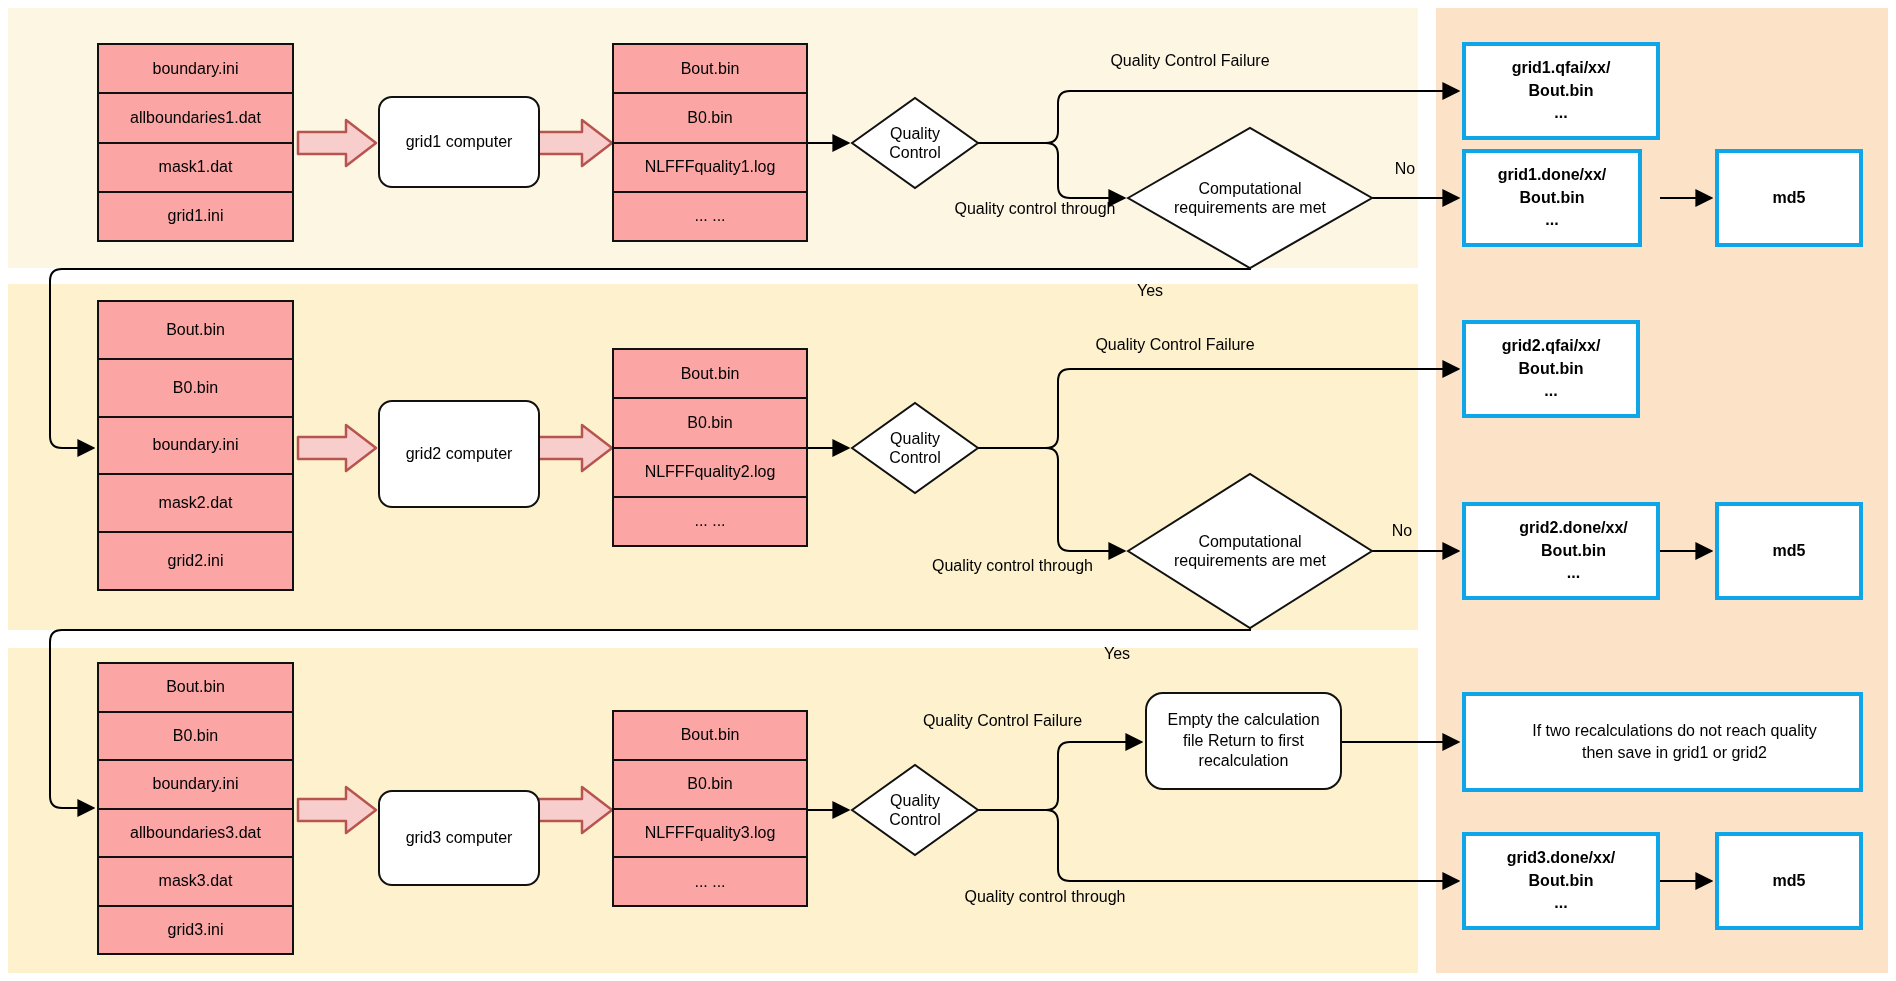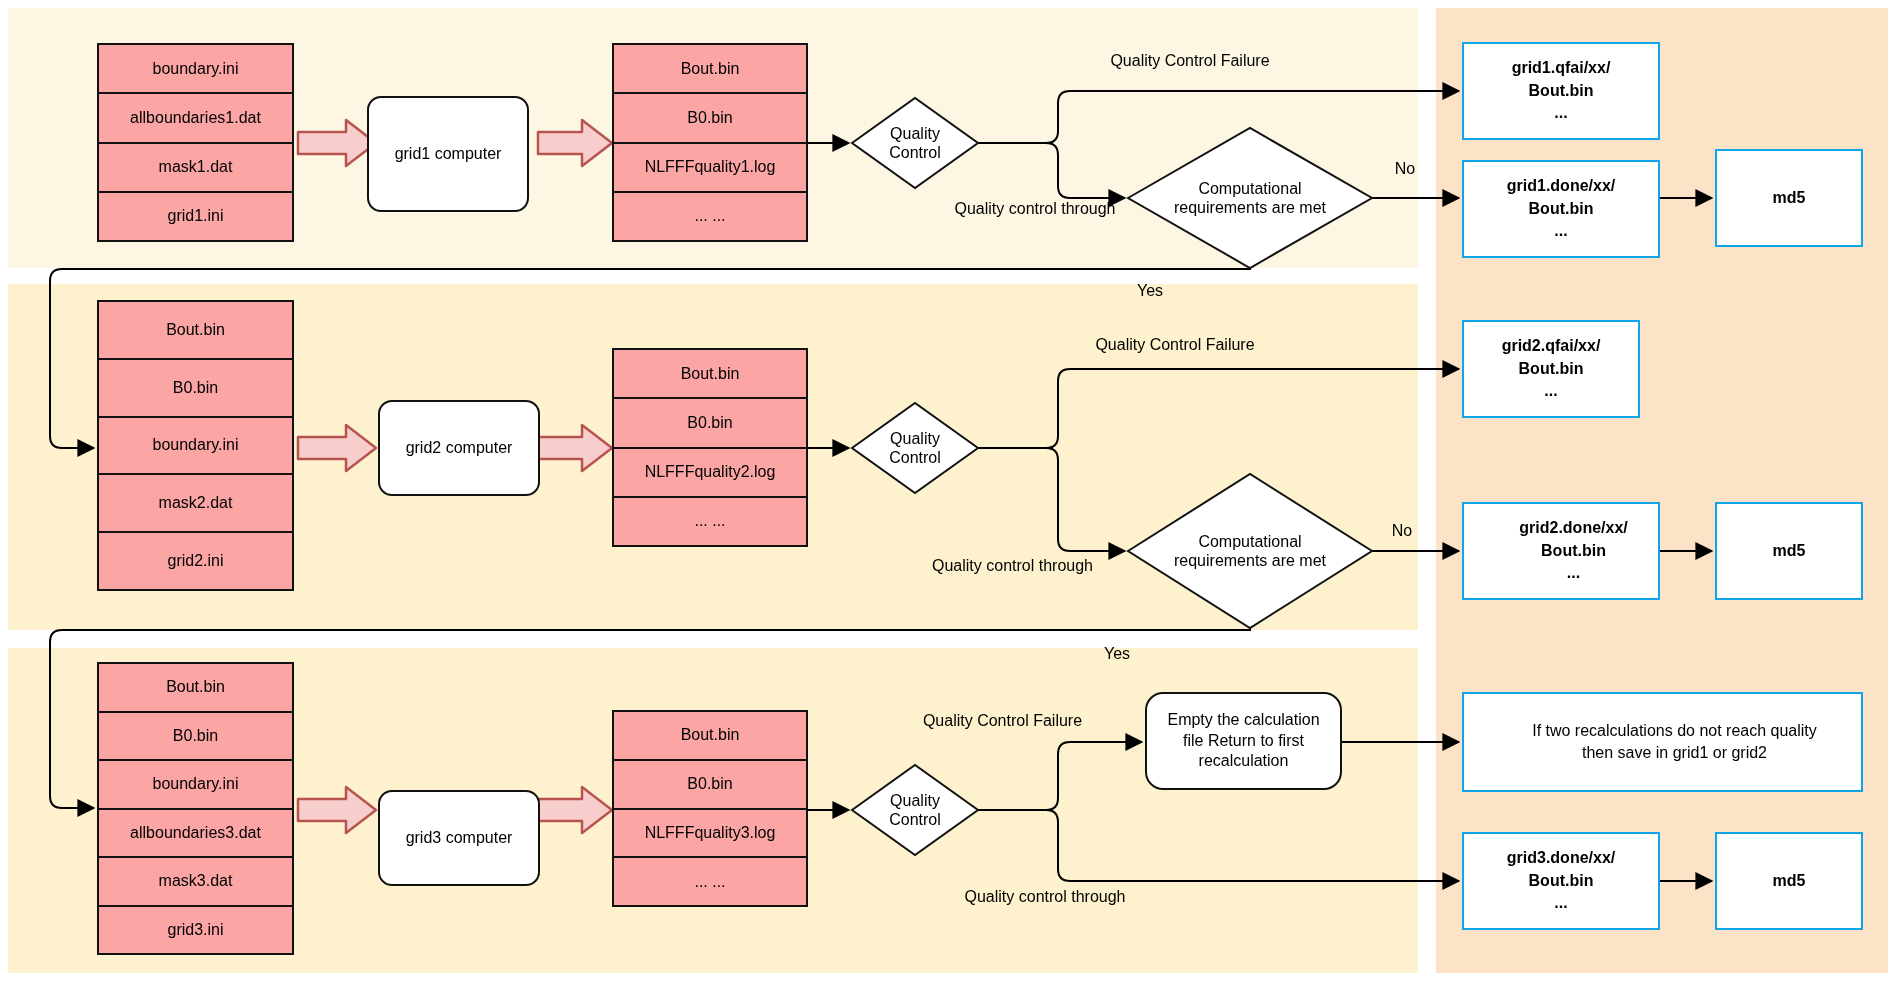--- a/index.html
+++ b/index.html
@@ -11,21 +11,21 @@
   .band-orange{background:#fce3c8;}
   .svg-overlay{position:absolute;left:0;top:0;z-index:2;}
   .stack{position:absolute;z-index:3;background:#fca5a5;border:2px solid #111;
          display:flex;flex-direction:column;box-sizing:border-box;}
   .cell{flex:1;display:flex;align-items:center;justify-content:center;
         border-bottom:2px solid #111;font-size:16px;white-space:nowrap;}
   .cell:last-child{border-bottom:none;}
   .node-round{position:absolute;z-index:3;background:#fff;border:2px solid #111;
               border-radius:14px;display:flex;align-items:center;justify-content:center;
               font-size:16px;text-align:center;box-sizing:border-box;white-space:pre-line;line-height:1.3;}
-  .rbox{position:absolute;z-index:3;background:#fff;border:2px solid #0ea5e9;
+  .rbox{position:absolute;z-index:3;background:#fff;border:4px solid #0ea5e9;
         display:flex;align-items:center;justify-content:center;text-align:center;
         font-size:16px;font-weight:bold;white-space:pre-line;line-height:1.4;box-sizing:border-box;}
   .rbox.plain{font-weight:normal;}
   .lbl{position:absolute;z-index:4;font-size:16px;text-align:center;white-space:nowrap;}
   .dlbl{position:absolute;z-index:4;display:flex;align-items:center;justify-content:center;
         text-align:center;font-size:16px;white-space:pre-line;line-height:1.2;}
 </style>
 </head>
 <body>
 
@@ -80,51 +80,51 @@
       <path d="M538 799 H582 V787 L612 810 L582 833 V821 H538 Z"></path>
     </g>
   </svg>
 
   <div class="stack" style="left:97px;top:43px;width:197px;height:199px;">
     <div class="cell">boundary.ini</div>
     <div class="cell">allboundaries1.dat</div>
     <div class="cell">mask1.dat</div>
     <div class="cell">grid1.ini</div>
   </div>
-  <div class="node-round" style="left:367px;top:96px;width:162px;height:116px;">grid1 computer</div>
+  <div class="node-round" style="left:378px;top:96px;width:162px;height:92px;">grid1 computer</div>
   <div class="stack" style="left:612px;top:43px;width:196px;height:199px;">
     <div class="cell">Bout.bin</div>
     <div class="cell">B0.bin</div>
     <div class="cell">NLFFFquality1.log</div>
     <div class="cell">...  ...</div>
   </div>
   <div class="dlbl" style="left:852px;top:120px;width:126px;height:46px;">Quality
 Control</div>
   <div class="dlbl" style="left:1128px;top:176px;width:244px;height:44px;">Computational
 requirements are met</div>
   <div class="lbl" style="left:1085px;top:52px;width:210px;">Quality Control Failure</div>
   <div class="lbl" style="left:930px;top:200px;width:210px;">Quality control through</div>
   <div class="lbl" style="left:1385px;top:160px;width:40px;">No</div>
   <div class="lbl" style="left:1125px;top:282px;width:50px;">Yes</div>
   <div class="rbox" style="left:1462px;top:42px;width:198px;height:98px;">grid1.qfai/xx/
 Bout.bin
 ...</div>
-  <div class="rbox" style="left:1462px;top:160px;width:198px;height:98px;">grid1.done/xx/
+  <div class="rbox" style="left:1462px;top:149px;width:180px;height:98px;">grid1.done/xx/
 Bout.bin
 ...</div>
   <div class="rbox" style="left:1715px;top:149px;width:148px;height:98px;">md5</div>
 
   <div class="stack" style="left:97px;top:300px;width:197px;height:291px;">
     <div class="cell">Bout.bin</div>
     <div class="cell">B0.bin</div>
     <div class="cell">boundary.ini</div>
     <div class="cell">mask2.dat</div>
     <div class="cell">grid2.ini</div>
   </div>
-  <div class="node-round" style="left:378px;top:400px;width:162px;height:96px;">grid2 computer</div>
+  <div class="node-round" style="left:378px;top:400px;width:162px;height:108px;">grid2 computer</div>
   <div class="stack" style="left:612px;top:348px;width:196px;height:199px;">
     <div class="cell">Bout.bin</div>
     <div class="cell">B0.bin</div>
     <div class="cell">NLFFFquality2.log</div>
     <div class="cell">...  ...</div>
   </div>
   <div class="dlbl" style="left:852px;top:425px;width:126px;height:46px;">Quality
 Control</div>
   <div class="dlbl" style="left:1128px;top:529px;width:244px;height:44px;">Computational
 requirements are met</div>

